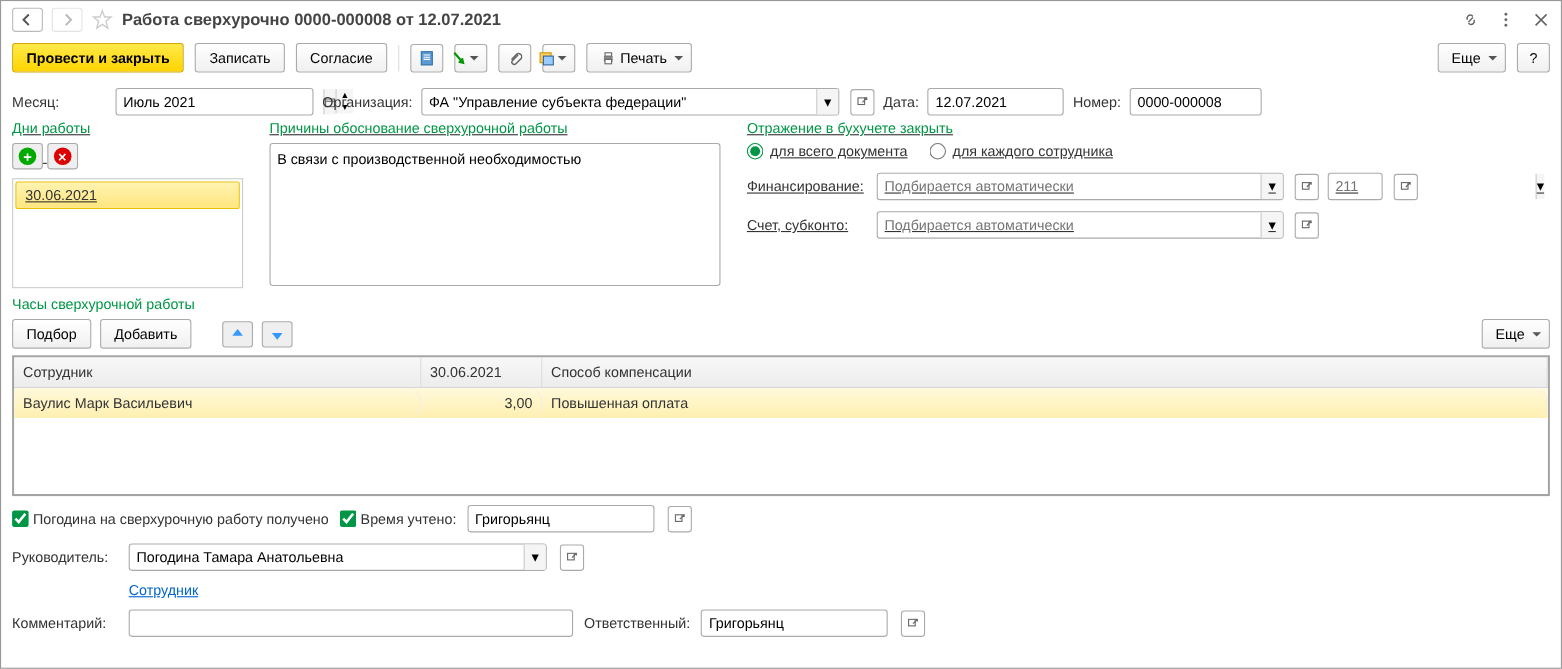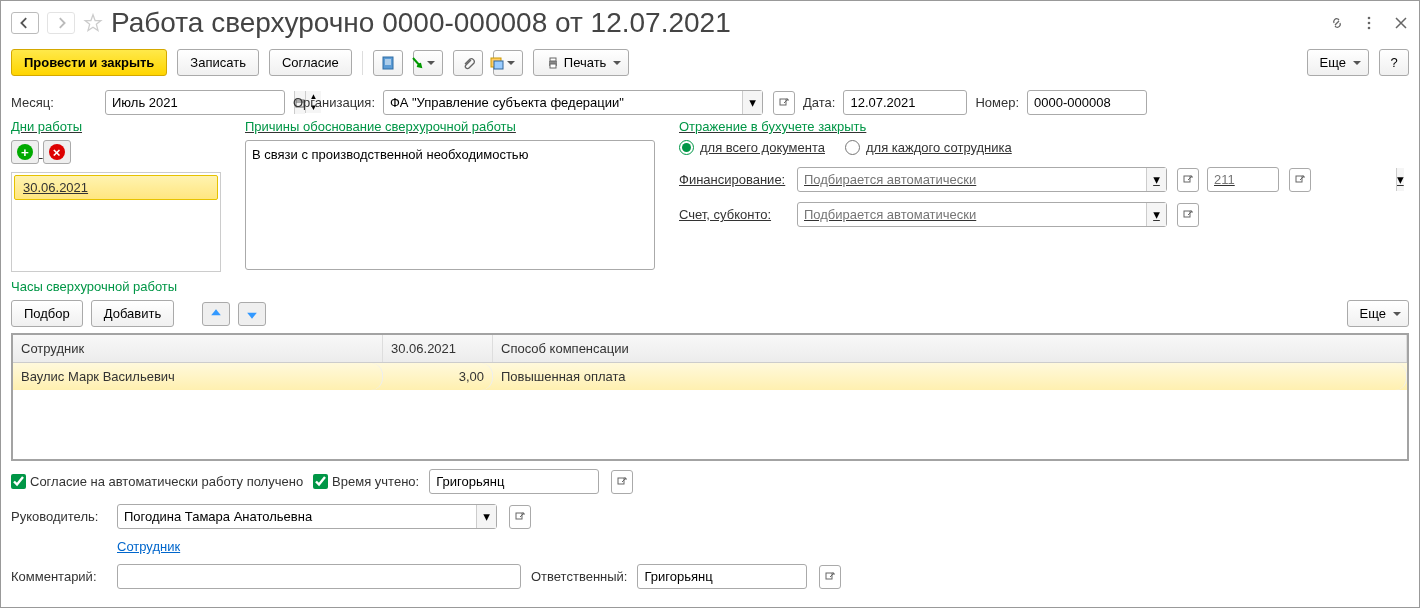--- a/index.html
+++ b/index.html
@@ -3,21 +3,21 @@
 <meta charset="utf-8">
 <style>
 * { box-sizing: border-box; margin: 0; padding: 0; }
 body { font-family: Arial, sans-serif; font-size: 13px; color: #333; background: #fff; width: 1420px; height: 608px; overflow: hidden; border: 1px solid #999; }
 
 .titlebar { display: flex; align-items: center; padding: 6px 10px; gap: 8px; }
 .nav-btn { width: 28px; height: 22px; border: 1px solid #bbb; background: #fff; border-radius: 3px; display: flex; align-items: center; justify-content: center; cursor: pointer; }
 .nav-btn svg { width: 12px; height: 12px; }
 .nav-btn.disabled { opacity: 0.4; }
 .star-icon { width: 20px; height: 20px; color: #ccc; }
-.title { font-size: 28px; font-weight: normal; color: #444; flex: 1; }
+.title { font-size: 15px; font-weight: bold; color: #444; flex: 1; }
 .title-right { display: flex; gap: 16px; align-items: center; }
 .title-icon { width: 16px; height: 16px; color: #666; cursor: pointer; }
 
 .toolbar { display: flex; align-items: center; padding: 4px 10px 10px; gap: 10px; }
 .btn { padding: 5px 12px; border: 1px solid #aaa; background: linear-gradient(#fff,#f0f0f0); border-radius: 3px; cursor: pointer; font-size: 13px; }
 .btn-primary { background: linear-gradient(#ffe94a,#ffd500); border-color: #d4a800; font-weight: bold; }
 .btn-icon { width: 30px; padding: 5px 0; display: inline-flex; align-items: center; justify-content: center; }
 .btn-dd { padding-right: 22px; position: relative; display: inline-flex; align-items: center; gap: 4px; }
 .btn-dd::after { content: ''; position: absolute; right: 7px; top: 50%; width: 0; height: 0; border-left: 4px solid transparent; border-right: 4px solid transparent; border-top: 4px solid #555; transform: translateY(-50%); }
 .spacer { flex: 1; }
@@ -230,21 +230,21 @@
       <div class="input-wrap" style="width:370px">
         <input class="placeholder" placeholder="Подбирается автоматически" style="">
         <button class="input-btn">▾</button>
       </div>
       <button class="open-btn">
           <svg width="10" height="10" viewBox="0 0 10 10">
             <rect x="1" y="1" width="6" height="6" stroke="#666" fill="none"></rect>
             <path d="M5 5l4-4M7 1h2v2" stroke="#666" fill="none"></path>
           </svg>
         </button>
-      <div class="input-wrap" style="width:72px">
+      <div class="input-wrap" style="width:50px">
         <input class="placeholder" placeholder="211" style="">
         <button class="input-btn">▾</button>
       </div>
       <button class="open-btn">
           <svg width="10" height="10" viewBox="0 0 10 10">
             <rect x="1" y="1" width="6" height="6" stroke="#666" fill="none"></rect>
             <path d="M5 5l4-4M7 1h2v2" stroke="#666" fill="none"></path>
           </svg>
         </button>
     </div>
@@ -296,21 +296,21 @@
         <div class="td td3">Повышенная оплата</div>
       </div>
     </div>
   </div>
 </div>
 
 <div class="footer">
   <div class="footer-row">
     <label class="chk">
         <input type="checkbox" checked="" style="">
-        <span>Согласие на автоматически работу получено</span>
+        <span>Погодина на сверхурочную работу получено</span>
       </label>
     <label class="chk">
         <input type="checkbox" checked="" style="">
         <span>Время учтено:</span>
       </label>
     <div class="input-wrap" style="width:170px">
       <input value="Григорьянц" style="">
       <button class="input-btn">▾</button>
     </div>
     <button class="open-btn">

